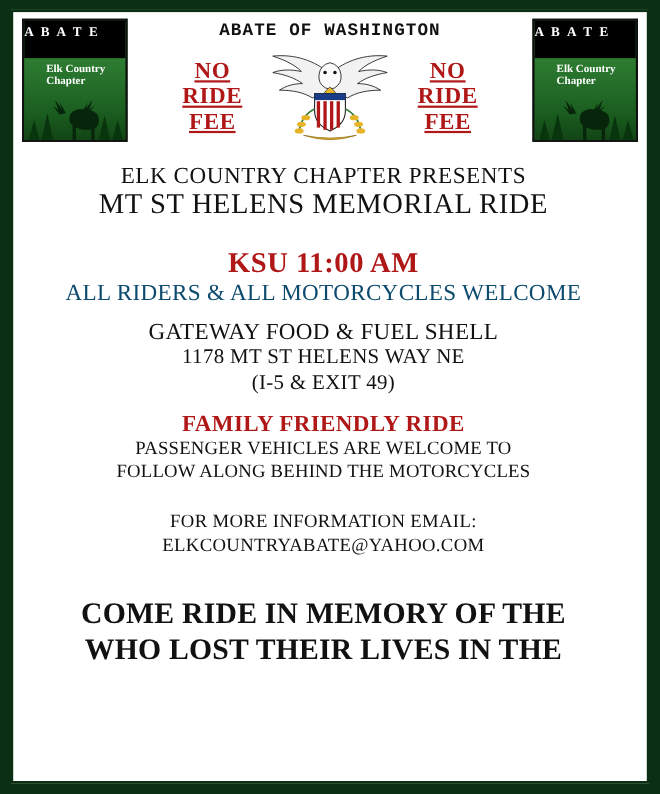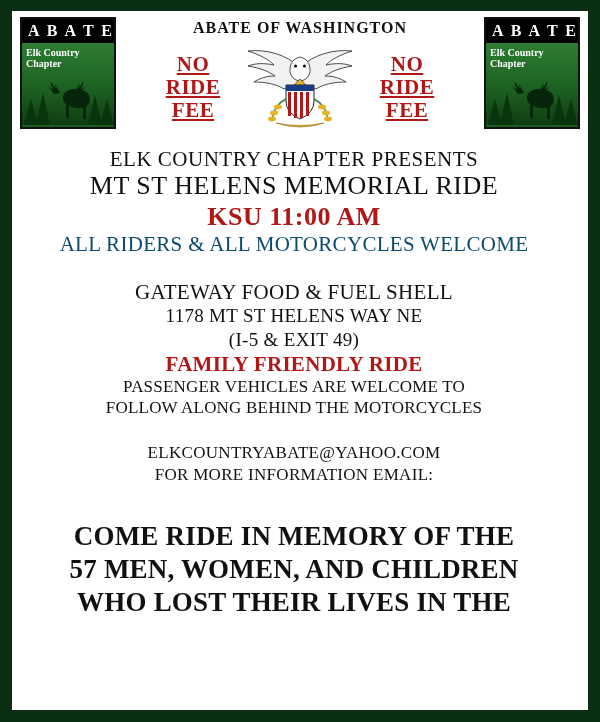--- a/index.html
+++ b/index.html
@@ -44,36 +44,36 @@
     height: 108px;
     flex: 0 0 auto;
     border: 2px solid #111;
     background: #1d5c22;
     position: relative;
     overflow: hidden;
   }
   .logo-top {
     background: #000;
     color: #fff;
-    text-align: right;
+    text-align: left;
     font-family: "Liberation Serif", serif;
     font-weight: bold;
-    font-size: 16px;
+    font-size: 12px;
     letter-spacing: 2px;
-    padding: 3px 0 3px 0;
+    padding: 3px 0 16px 0;
   }
   .logo-body {
     position: relative;
     height: 82px;
     background: linear-gradient(#2e7d32 0%, #1b5e20 60%, #0f3d12 100%);
   }
   .logo-caption {
     position: absolute;
     top: 4px;
-    left: 4px;
+    left: 20px;
     color: #ffffff;
     font-size: 10px;
     font-weight: bold;
     line-height: 11px;
     text-align: left;
     z-index: 3;
   }
   .elk-silhouette {
     position: absolute;
     left: 18px;
@@ -93,21 +93,21 @@
     z-index: 1;
   }
 
   .header-center {
     flex: 1 1 auto;
     text-align: center;
     position: relative;
     padding-top: 2px;
   }
   .org-title {
-    font-family: Liberation Serif, serif;
+    font-family: Liberation Mono, monospace;
     font-weight: bold;
     font-size: 16px;
     letter-spacing: 1px;
     color: #111;
   }
   .emblem-row {
     display: flex;
     align-items: center;
     justify-content: center;
     gap: 4px;
@@ -160,43 +160,43 @@
   }
   sup {
     font-size: 0.6em;
     vertical-align: super;
   }
   .ksu {
     color: #b01717;
     font-weight: bold;
     font-size: 26px;
     line-height: 30px;
-    margin-top: 2px;
+    margin-top: 24px;
     letter-spacing: 0.5px;
   }
   .welcome {
     color: #0c4a6e;
     font-size: 21px;
     line-height: 24px;
     letter-spacing: 0.3px;
   }
   .venue {
     font-size: 21px;
     line-height: 24px;
-    margin-top: 24px;
+    margin-top: 11px;
     letter-spacing: 0.3px;
   }
   .venue .line2 { font-size: 19px; }
   .venue .line3 { font-size: 19px; }
   .family {
     color: #b01717;
     font-weight: bold;
     font-size: 21px;
     line-height: 24px;
-    margin-top: 0;
+    margin-top: 12px;
     letter-spacing: 0.3px;
   }
   .follow {
     font-size: 17px;
     line-height: 21px;
     letter-spacing: 0.2px;
   }
   .info {
     font-size: 17px;
     line-height: 22px;
@@ -309,26 +309,25 @@
         <div class="line1">GATEWAY FOOD &amp; FUEL SHELL</div>
         <div class="line2">1178 MT ST HELENS WAY NE</div>
         <div class="line3">(I-5 &amp; EXIT 49)</div>
       </div>
 
       <div class="family">FAMILY FRIENDLY RIDE</div>
       <div class="follow">PASSENGER VEHICLES ARE WELCOME TO</div>
       <div class="follow">FOLLOW ALONG BEHIND THE MOTORCYCLES</div>
 
       <div class="info">
+        <div>FOR MORE INFORMATION EMAIL:</div>
         <div>ELKCOUNTRYABATE@YAHOO.COM</div>
-        <div>FOR MORE INFORMATION EMAIL:</div>
       </div>
 
       <div class="memorial">
         <div>COME RIDE IN MEMORY OF THE</div>
-        <div>57 MEN, WOMEN, AND CHILDREN</div>
         <div>WHO LOST THEIR LIVES IN THE</div>
 
       </div>
     </div>
 
   </div>
 </div>
 
 </body></html>

